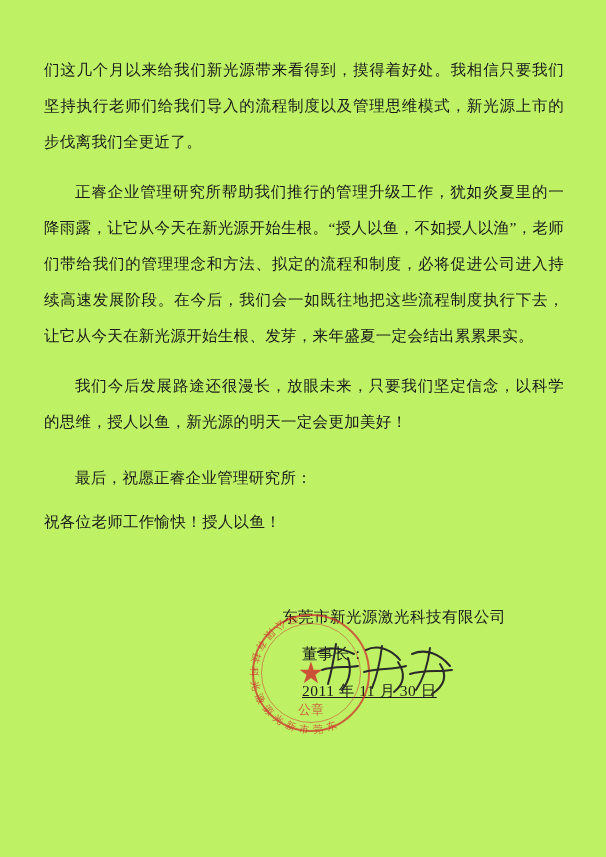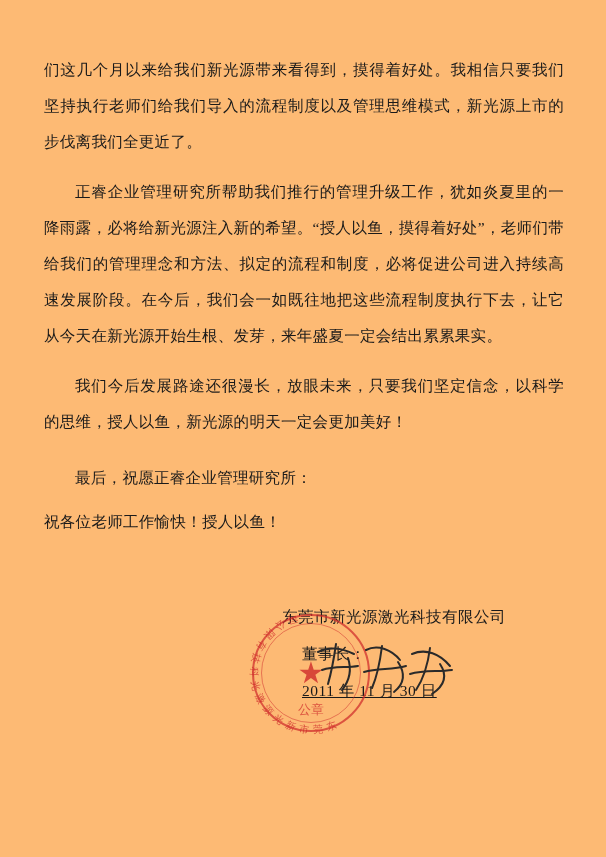--- a/index.html
+++ b/index.html
@@ -10,21 +10,21 @@
   body {
     width: 606px;
     height: 857px;
     position: relative;
     overflow: hidden;
     font-family: "Liberation Serif", serif;
   }
   .page {
     position: absolute;
     inset: 0;
-    background: #fdba74;
+    background: #bef264;
   }
   .content {
     position: absolute;
     left: 44px;
     top: 52px;
     width: 520px;
   }
   .para {
     font-size: 15.5px;
     line-height: 36px;
@@ -150,21 +150,21 @@
 <body>
 
 <div class="page">
 
   <div class="content">
 
     <p class="para">们这几个月以来给我们新光源带来看得到，摸得着好处。我相信只要我们坚持执行老师们给我们导入的流程制度以及管理思维模式，新光源上市的步伐离我们全更近了。</p>
 
     <div class="gap-sm"></div>
 
-    <p class="para indent">正睿企业管理研究所帮助我们推行的管理升级工作，犹如炎夏里的一降雨露，必将给新光源注入新的希望。“授人以鱼，摸得着好处”，老师们带给我们的管理理念和方法、拟定的流程和制度，必将促进公司进入持续高速发展阶段。在今后，我们会一如既往地把这些流程制度执行下去，让它从今天在新光源开始生根、发芽，来年盛夏一定会结出累累果实。</p>
+    <p class="para indent">正睿企业管理研究所帮助我们推行的管理升级工作，犹如炎夏里的一降雨露，让它从今天在新光源开始生根。“授人以鱼，不如授人以渔”，老师们带给我们的管理理念和方法、拟定的流程和制度，必将促进公司进入持续高速发展阶段。在今后，我们会一如既往地把这些流程制度执行下去，让它从今天在新光源开始生根、发芽，来年盛夏一定会结出累累果实。</p>
 
     <div class="gap-sm"></div>
 
     <p class="para indent">我们今后发展路途还很漫长，放眼未来，只要我们坚定信念，以科学的思维，授人以鱼，新光源的明天一定会更加美好！</p>
 
     <div class="gap-sm"></div>
 
     <div class="closing-block">
       <div class="closing-line" style="text-indent:31px;">最后，祝愿正睿企业管理研究所：</div>
       <div class="gap-sm"></div>

